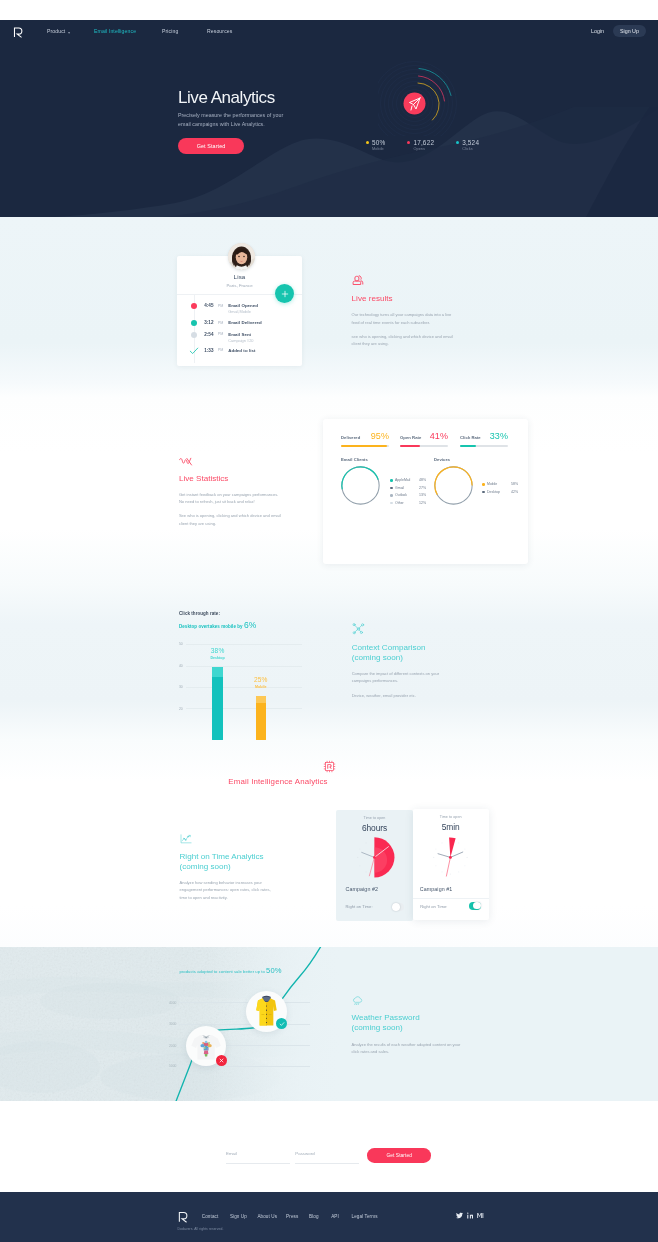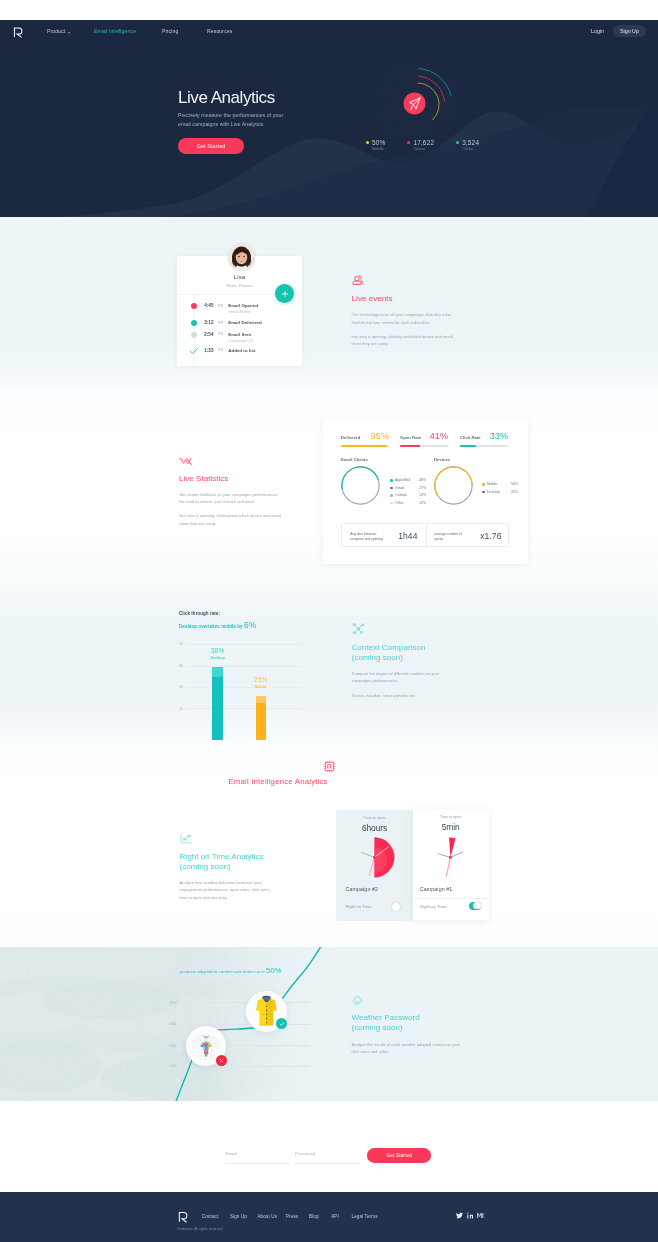--- a/index.html
+++ b/index.html
@@ -256,21 +256,21 @@
     </div>
     <div class="sidecol" style="left:351.6px;top:57.1px;width:106px">
       <svg class="side-ic" width="12.2" height="12" viewBox="0 0 24 24">
         <g fill="none" stroke="#fb4a66" stroke-width="1.9" stroke-linecap="butt" stroke-linejoin="round">
           <rect x="5.6" y="4.6" width="8" height="9" rx="3.4"></rect>
           <path d="M2 21 L2 17.2 A3 3 0 0 1 5 14.2 L14.2 14.2 A3 3 0 0 1 17.2 17.2 L17.2 21 Z"></path>
           <path d="M13.5 3.3 A5.4 5.4 0 0 1 17.5 11.4"></path>
           <path d="M17 13.5 A4.2 4.2 0 0 1 21.4 17.5 L21.4 21"></path>
         </g>
       </svg>
-      <div class="side-h" style="color:#fb4a66">Live events</div>
+      <div class="side-h" style="color:#fb4a66">Live results</div>
       <div class="side-p">Our technology turns all your campaigns data into a live feed of real time events for each subscriber.</div>
       <div class="side-p2">see who is opening, clicking and which device and email client they are using.</div>
     </div>
   </section>
 
   <section class="sec s-stats">
     <div class="sidecol" style="left:178.9px;top:59.5px;width:109px">
       <svg class="side-ic" width="14.2" height="9" viewBox="0 0 24 15">
         <path d="M1 4.5 C2.3 1.2 4.5 1.4 5.6 6.5 C6.6 11.2 8.4 11.8 9.6 7.2 C10.6 3.4 12.4 3.2 13.6 8.4 C14.4 11.8 16.2 12.2 17.4 8 L20 2" fill="none" stroke="#fb4a66" stroke-width="1.5" stroke-linecap="round" stroke-linejoin="round"></path>
         <path d="M13.2 2.2 L21.2 13.4" fill="none" stroke="#fb4a66" stroke-width="1.5" stroke-linecap="round"></path>
@@ -339,27 +339,20 @@
         <span class="lg-dot" style="background:#fcb31d"></span>
         <span class="lg-name">Mobile</span>
         <span class="lg-pct">58%</span>
       </div>
     <div class="lg-row" style="left:482px;top:92.5px">
         <span class="lg-dot" style="background:#5c6b7e"></span>
         <span class="lg-name">Desktop</span>
         <span class="lg-pct">42%</span>
       </div>
 
-    <div class="statbox">
-      <div class="statbox-div"></div>
-      <div class="sb-lbl" style="left:8px;top:8px;width:38px">Avg time between reception and opening</div>
-      <div class="sb-val" style="left:56px;top:7px">1h44</div>
-      <div class="sb-lbl" style="left:92px;top:8px;width:36px">average number of opens</div>
-      <div class="sb-val" style="left:138px;top:7px">x1.76</div>
-    </div>
   </section>
 
   <section class="sec s-ctx">
     <div class="ctr-t1">Click through rate:</div>
     <div class="ctr-t2"><span>Desktop overtakes mobile by</span> <span class="ctr-big">6%</span></div>
 
     <div class="gl" style="top:58.8px"></div>
     <div class="gl" style="top:80.8px"></div>
     <div class="gl" style="top:101.7px"></div>
     <div class="gl" style="top:123.3px"></div>

